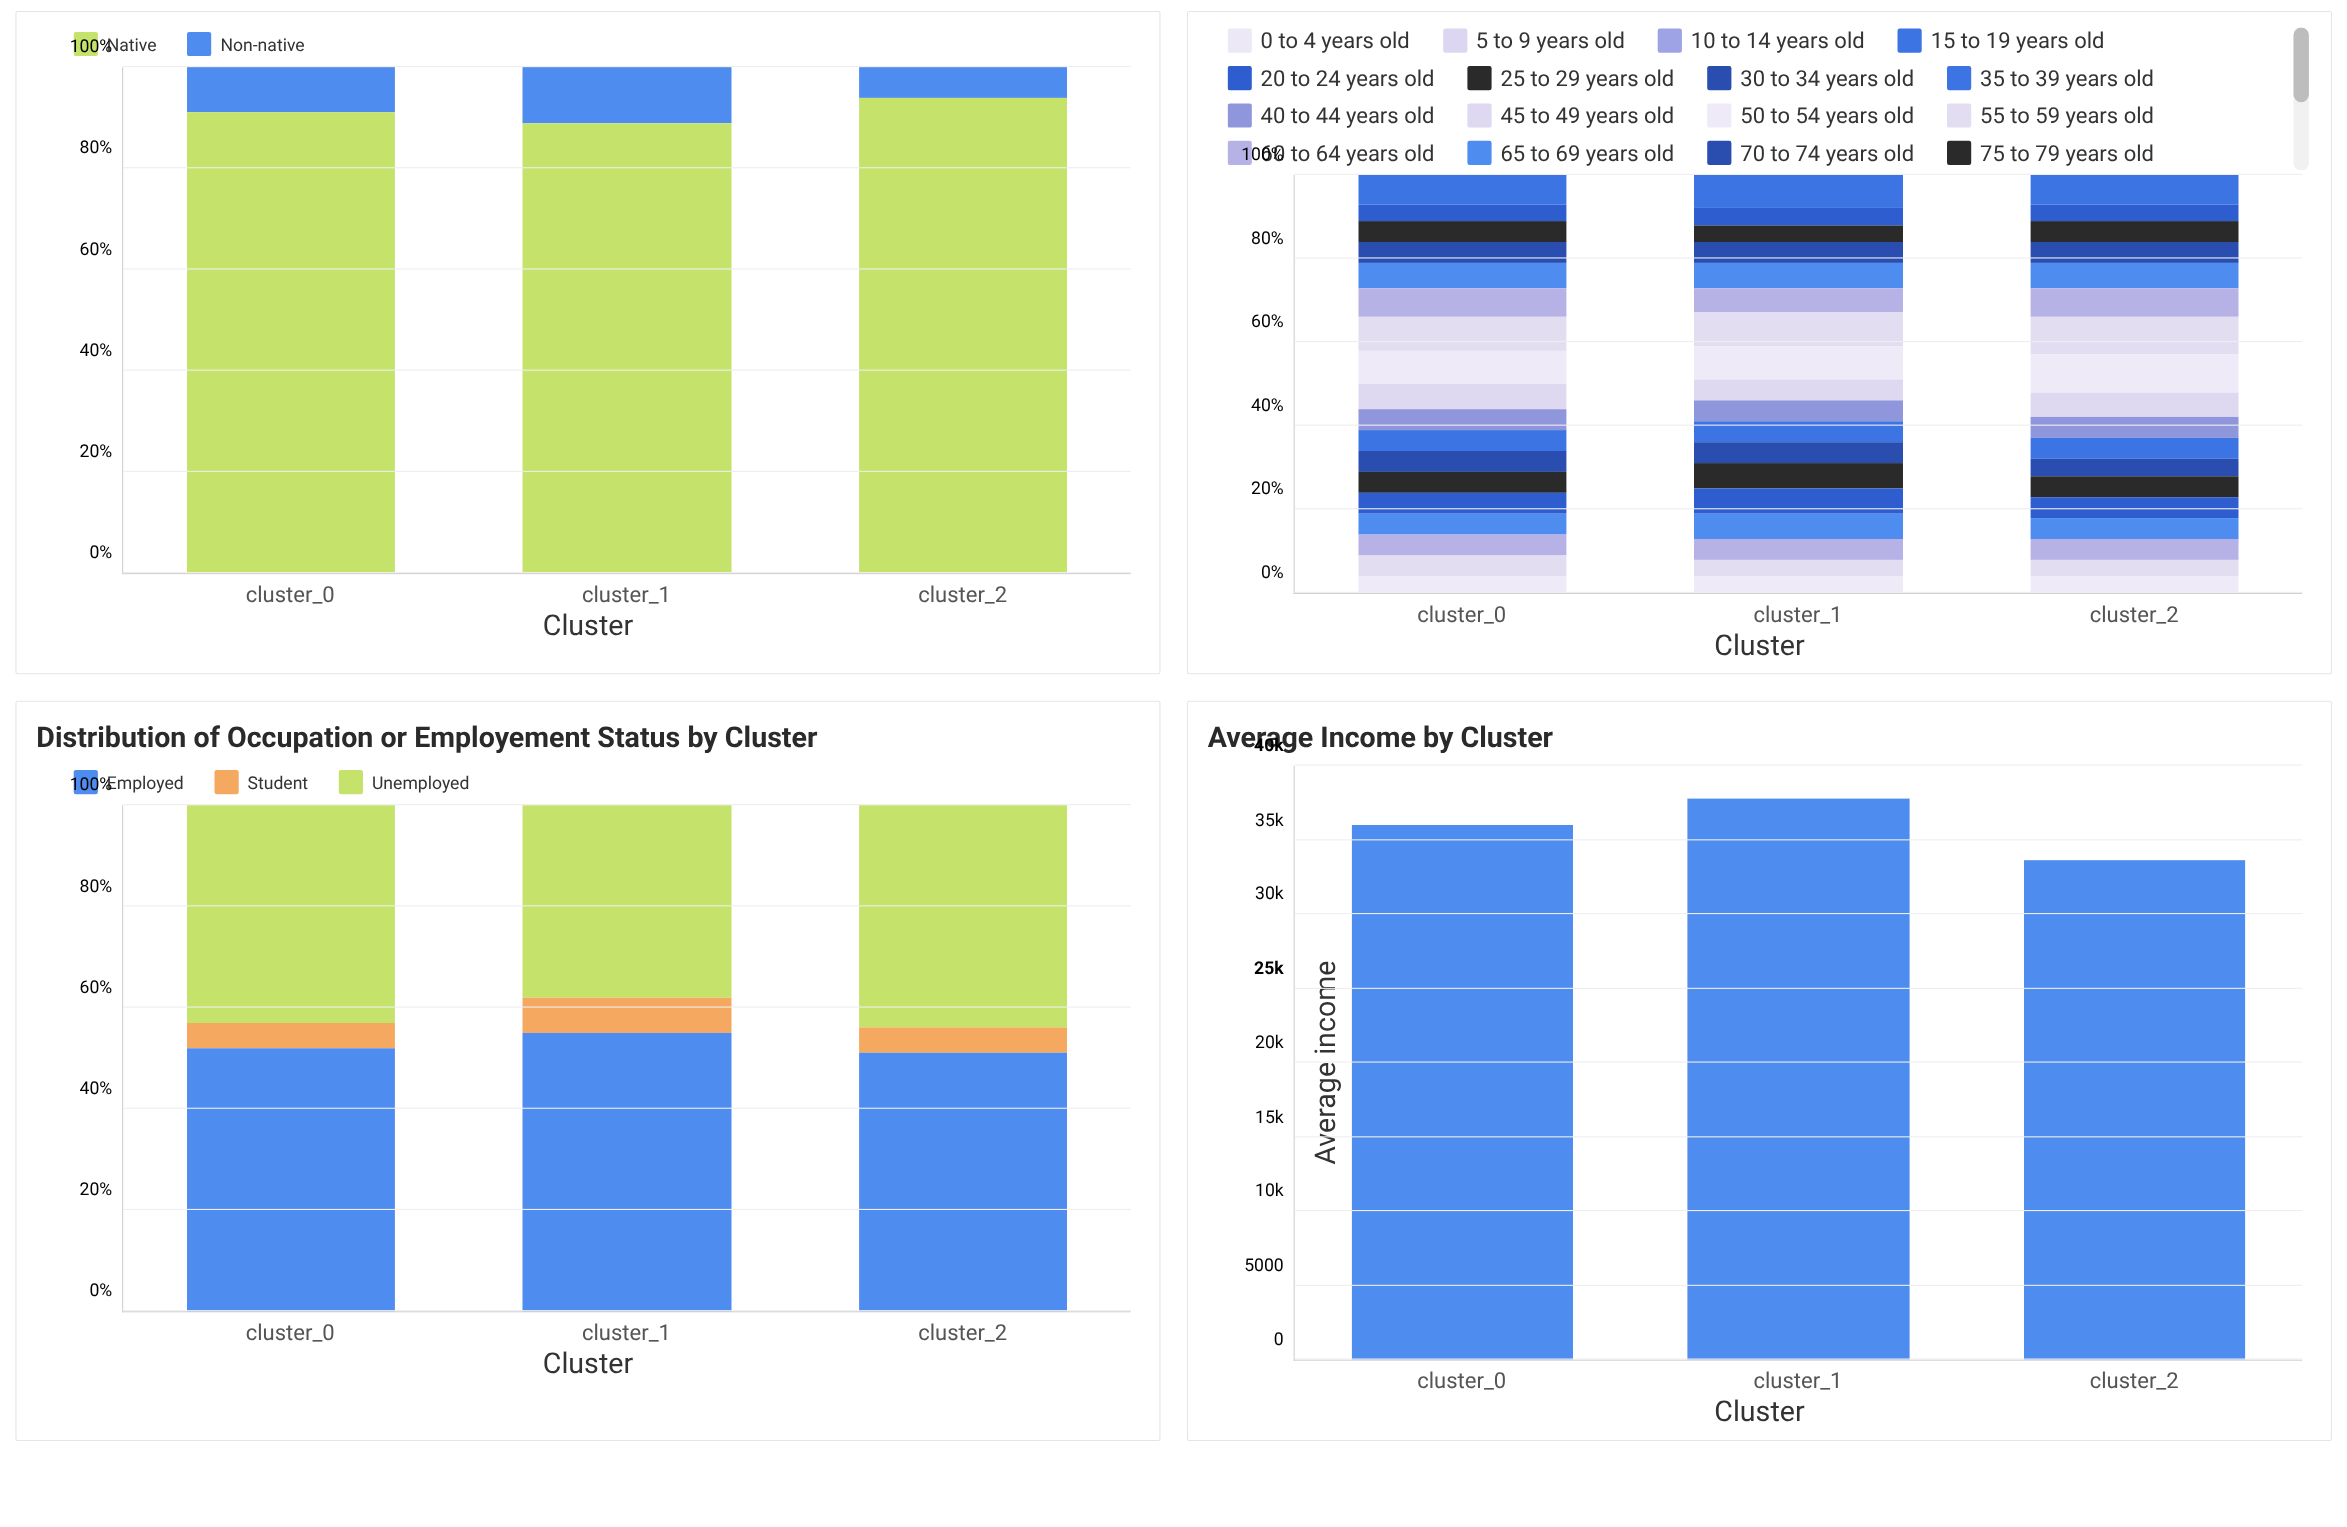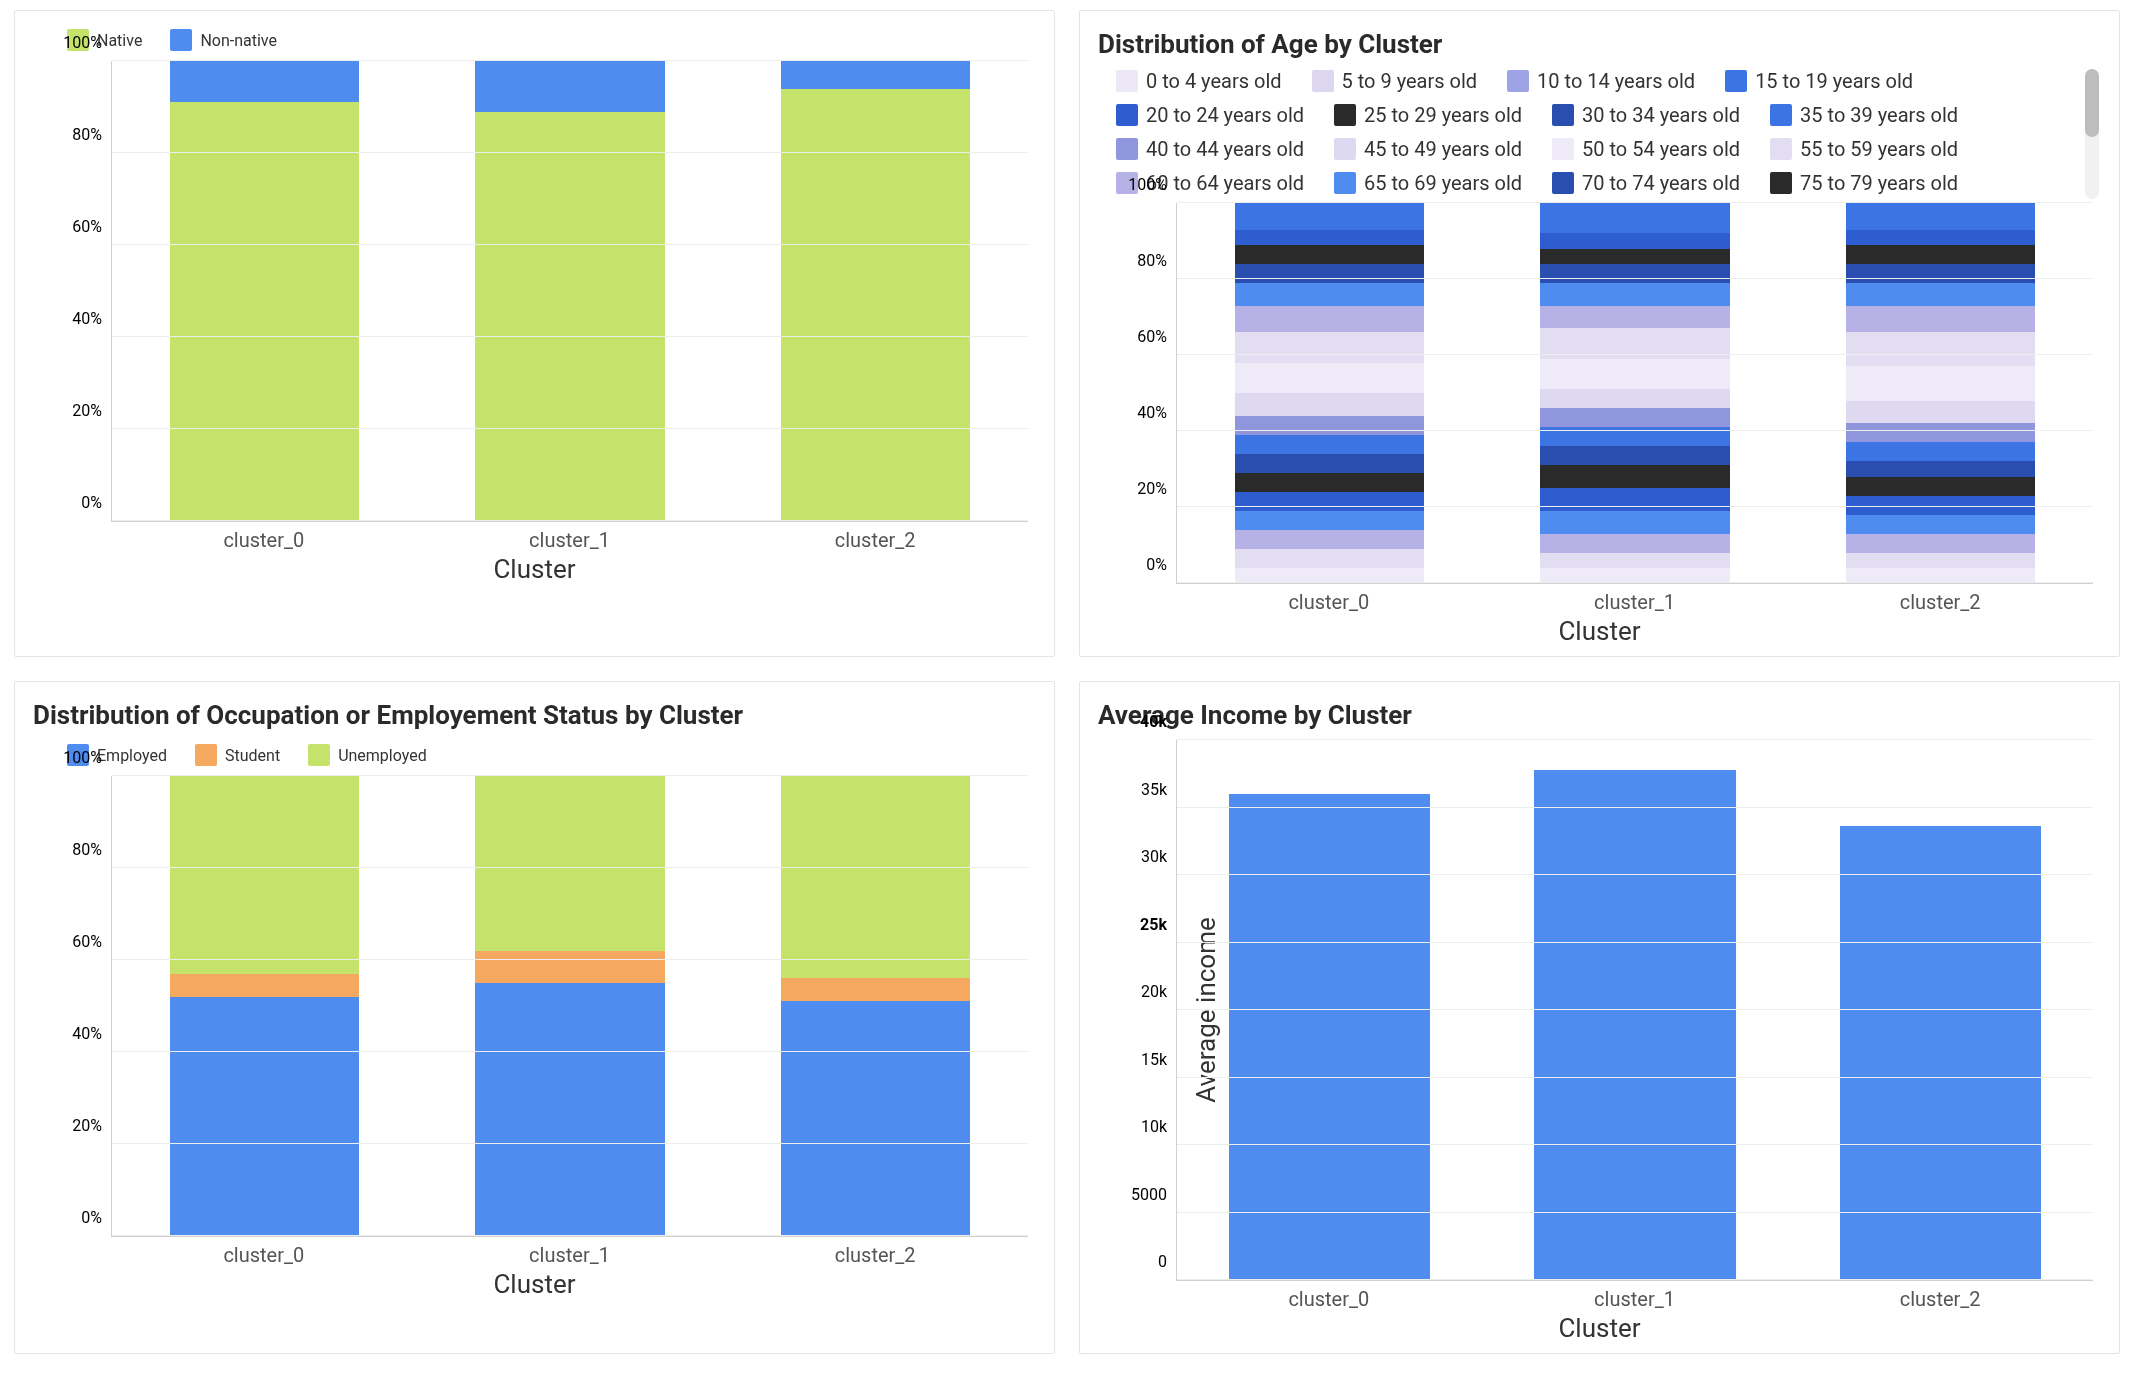--- a/index.html
+++ b/index.html
@@ -223,21 +223,20 @@
       <div class="xlabels" id="xlabelsA">
           <div class="xlabel-item">cluster_0</div>
           <div class="xlabel-item">cluster_1</div>
           <div class="xlabel-item">cluster_2</div>
         </div>
       <div class="xaxis-title">Cluster</div>
     </div>
   </div>
 
   <div class="panel">
-    <div class="panel-title">Distribution of Age by Cluster</div>
     <div class="age-legend-wrap">
       <div class="age-legend" id="legendB">
           <div class="legend-item">
             <span class="swatch" style="background: rgb(236, 232, 246);"></span>
             <span>0 to 4 years old</span>
           </div>
           <div class="legend-item">
             <span class="swatch" style="background: rgb(220, 214, 240);"></span>
             <span>5 to 9 years old</span>
           </div>

